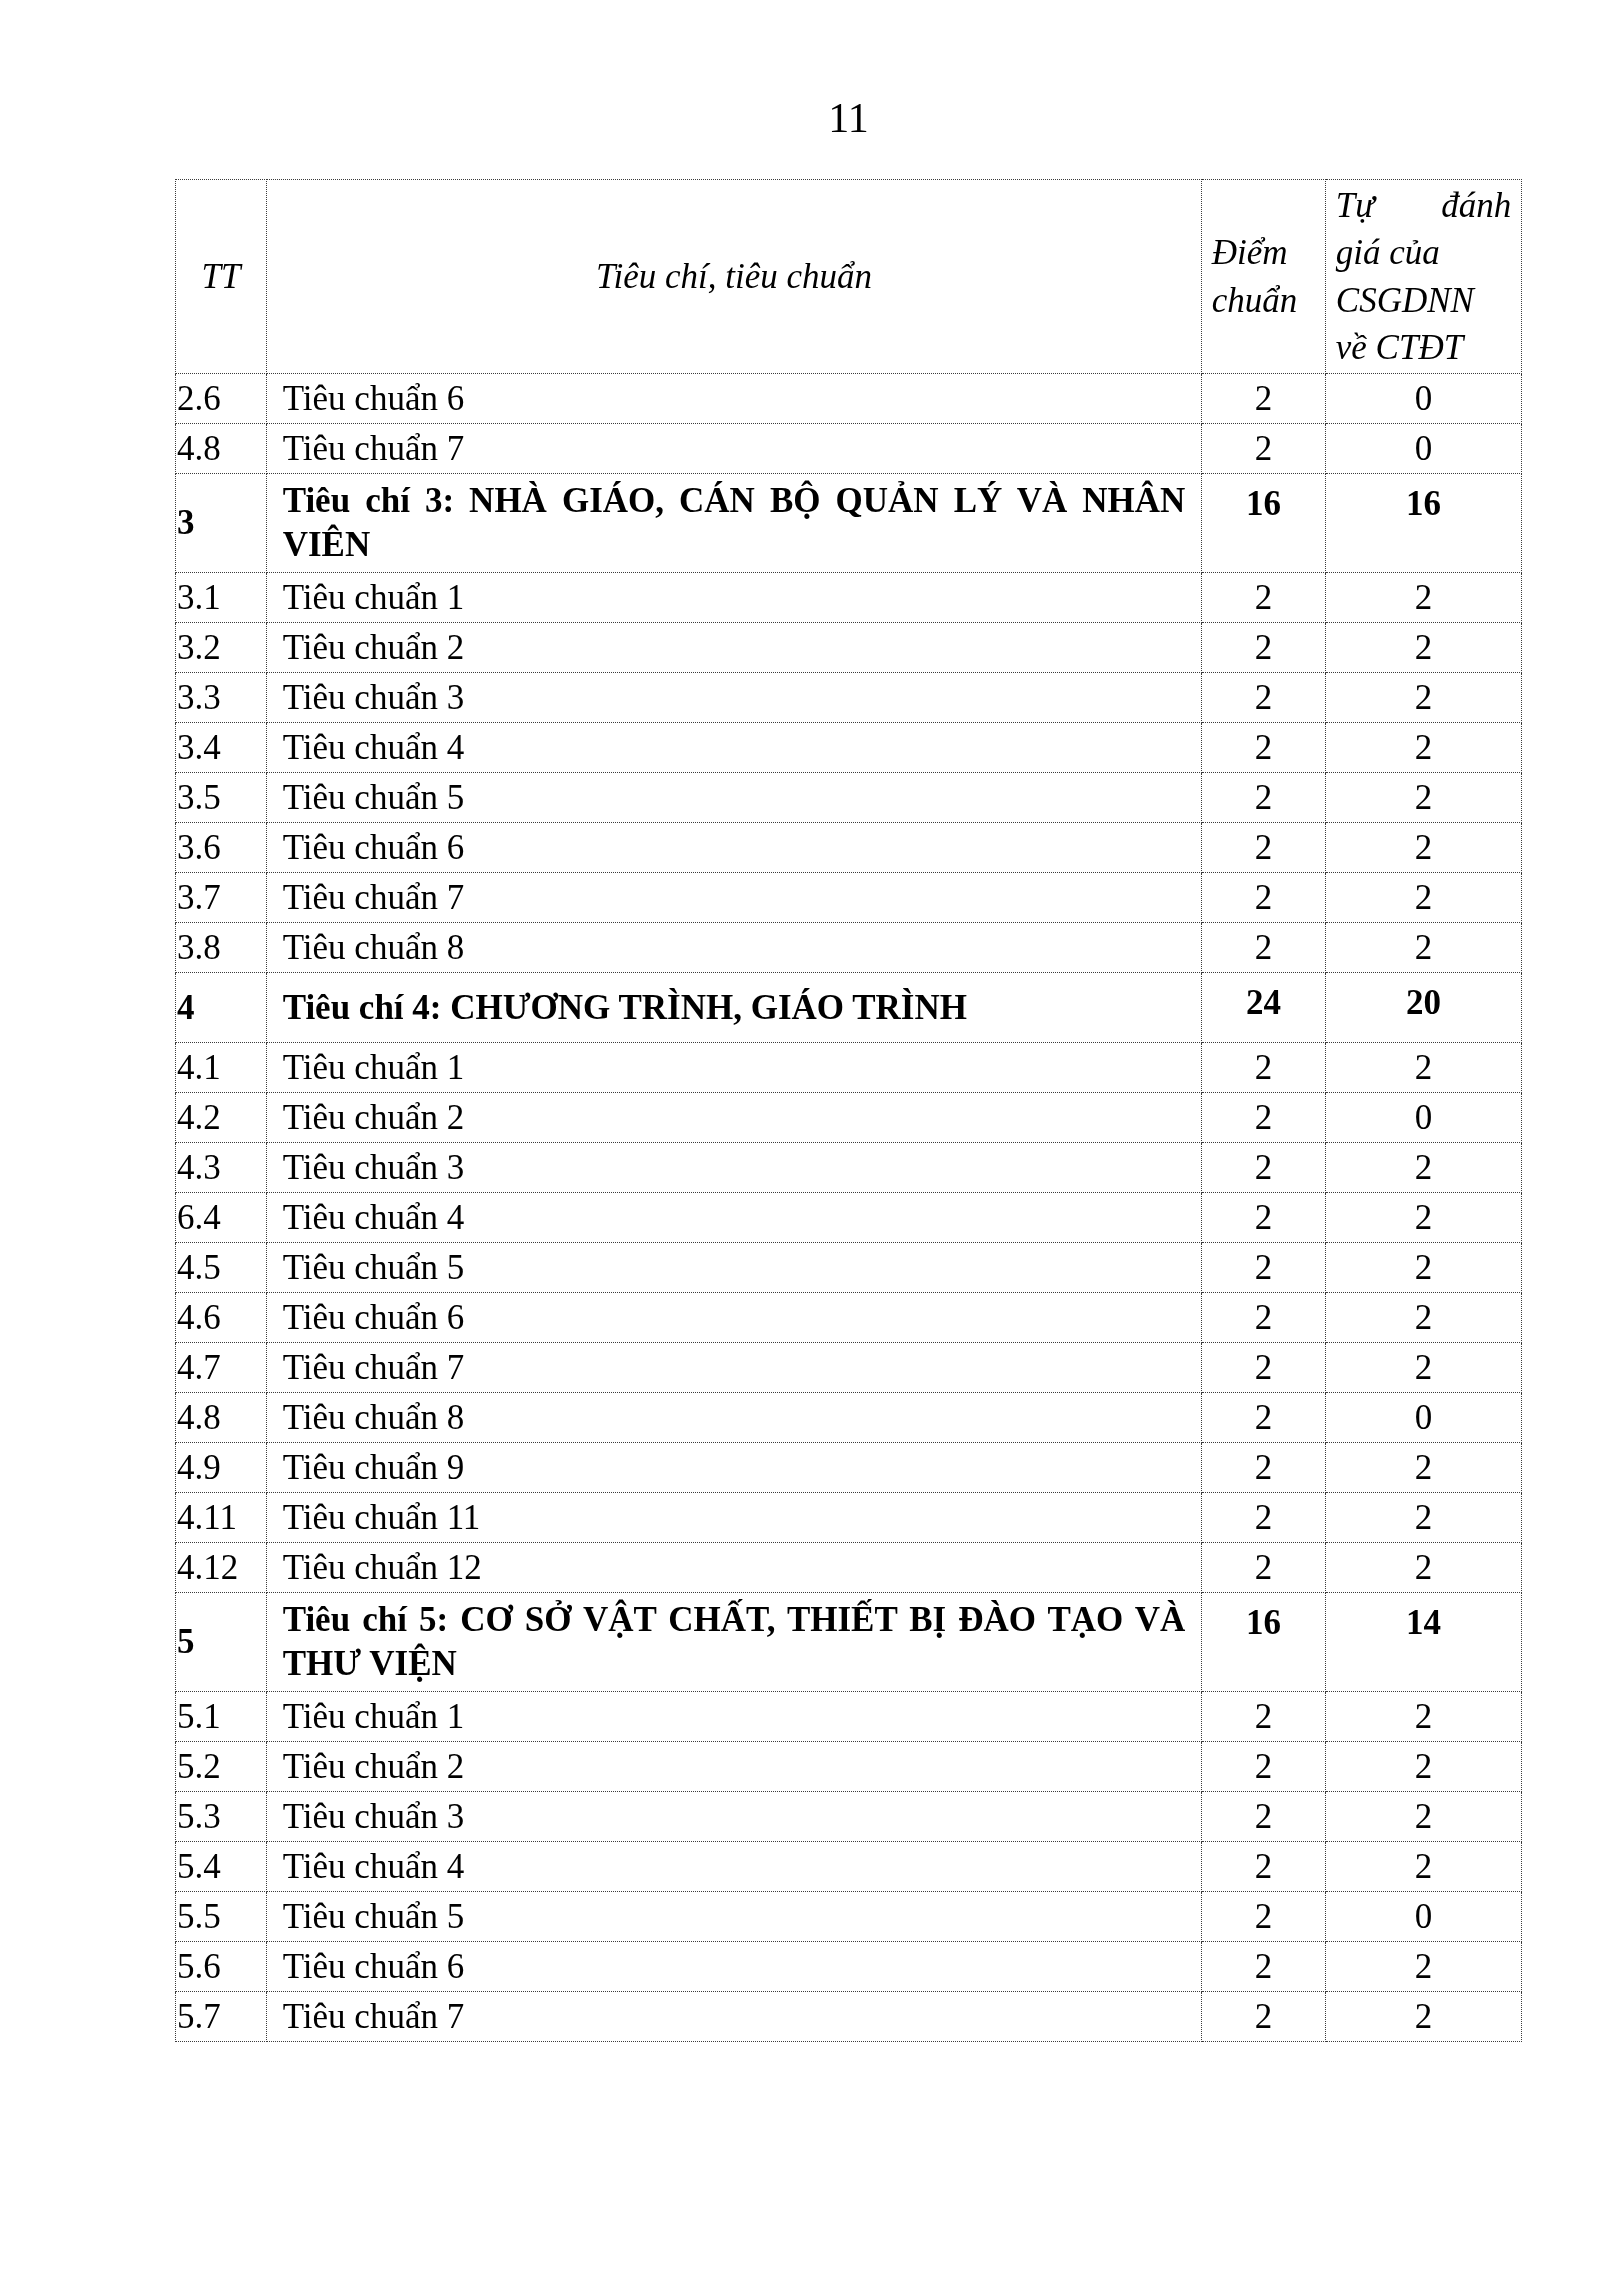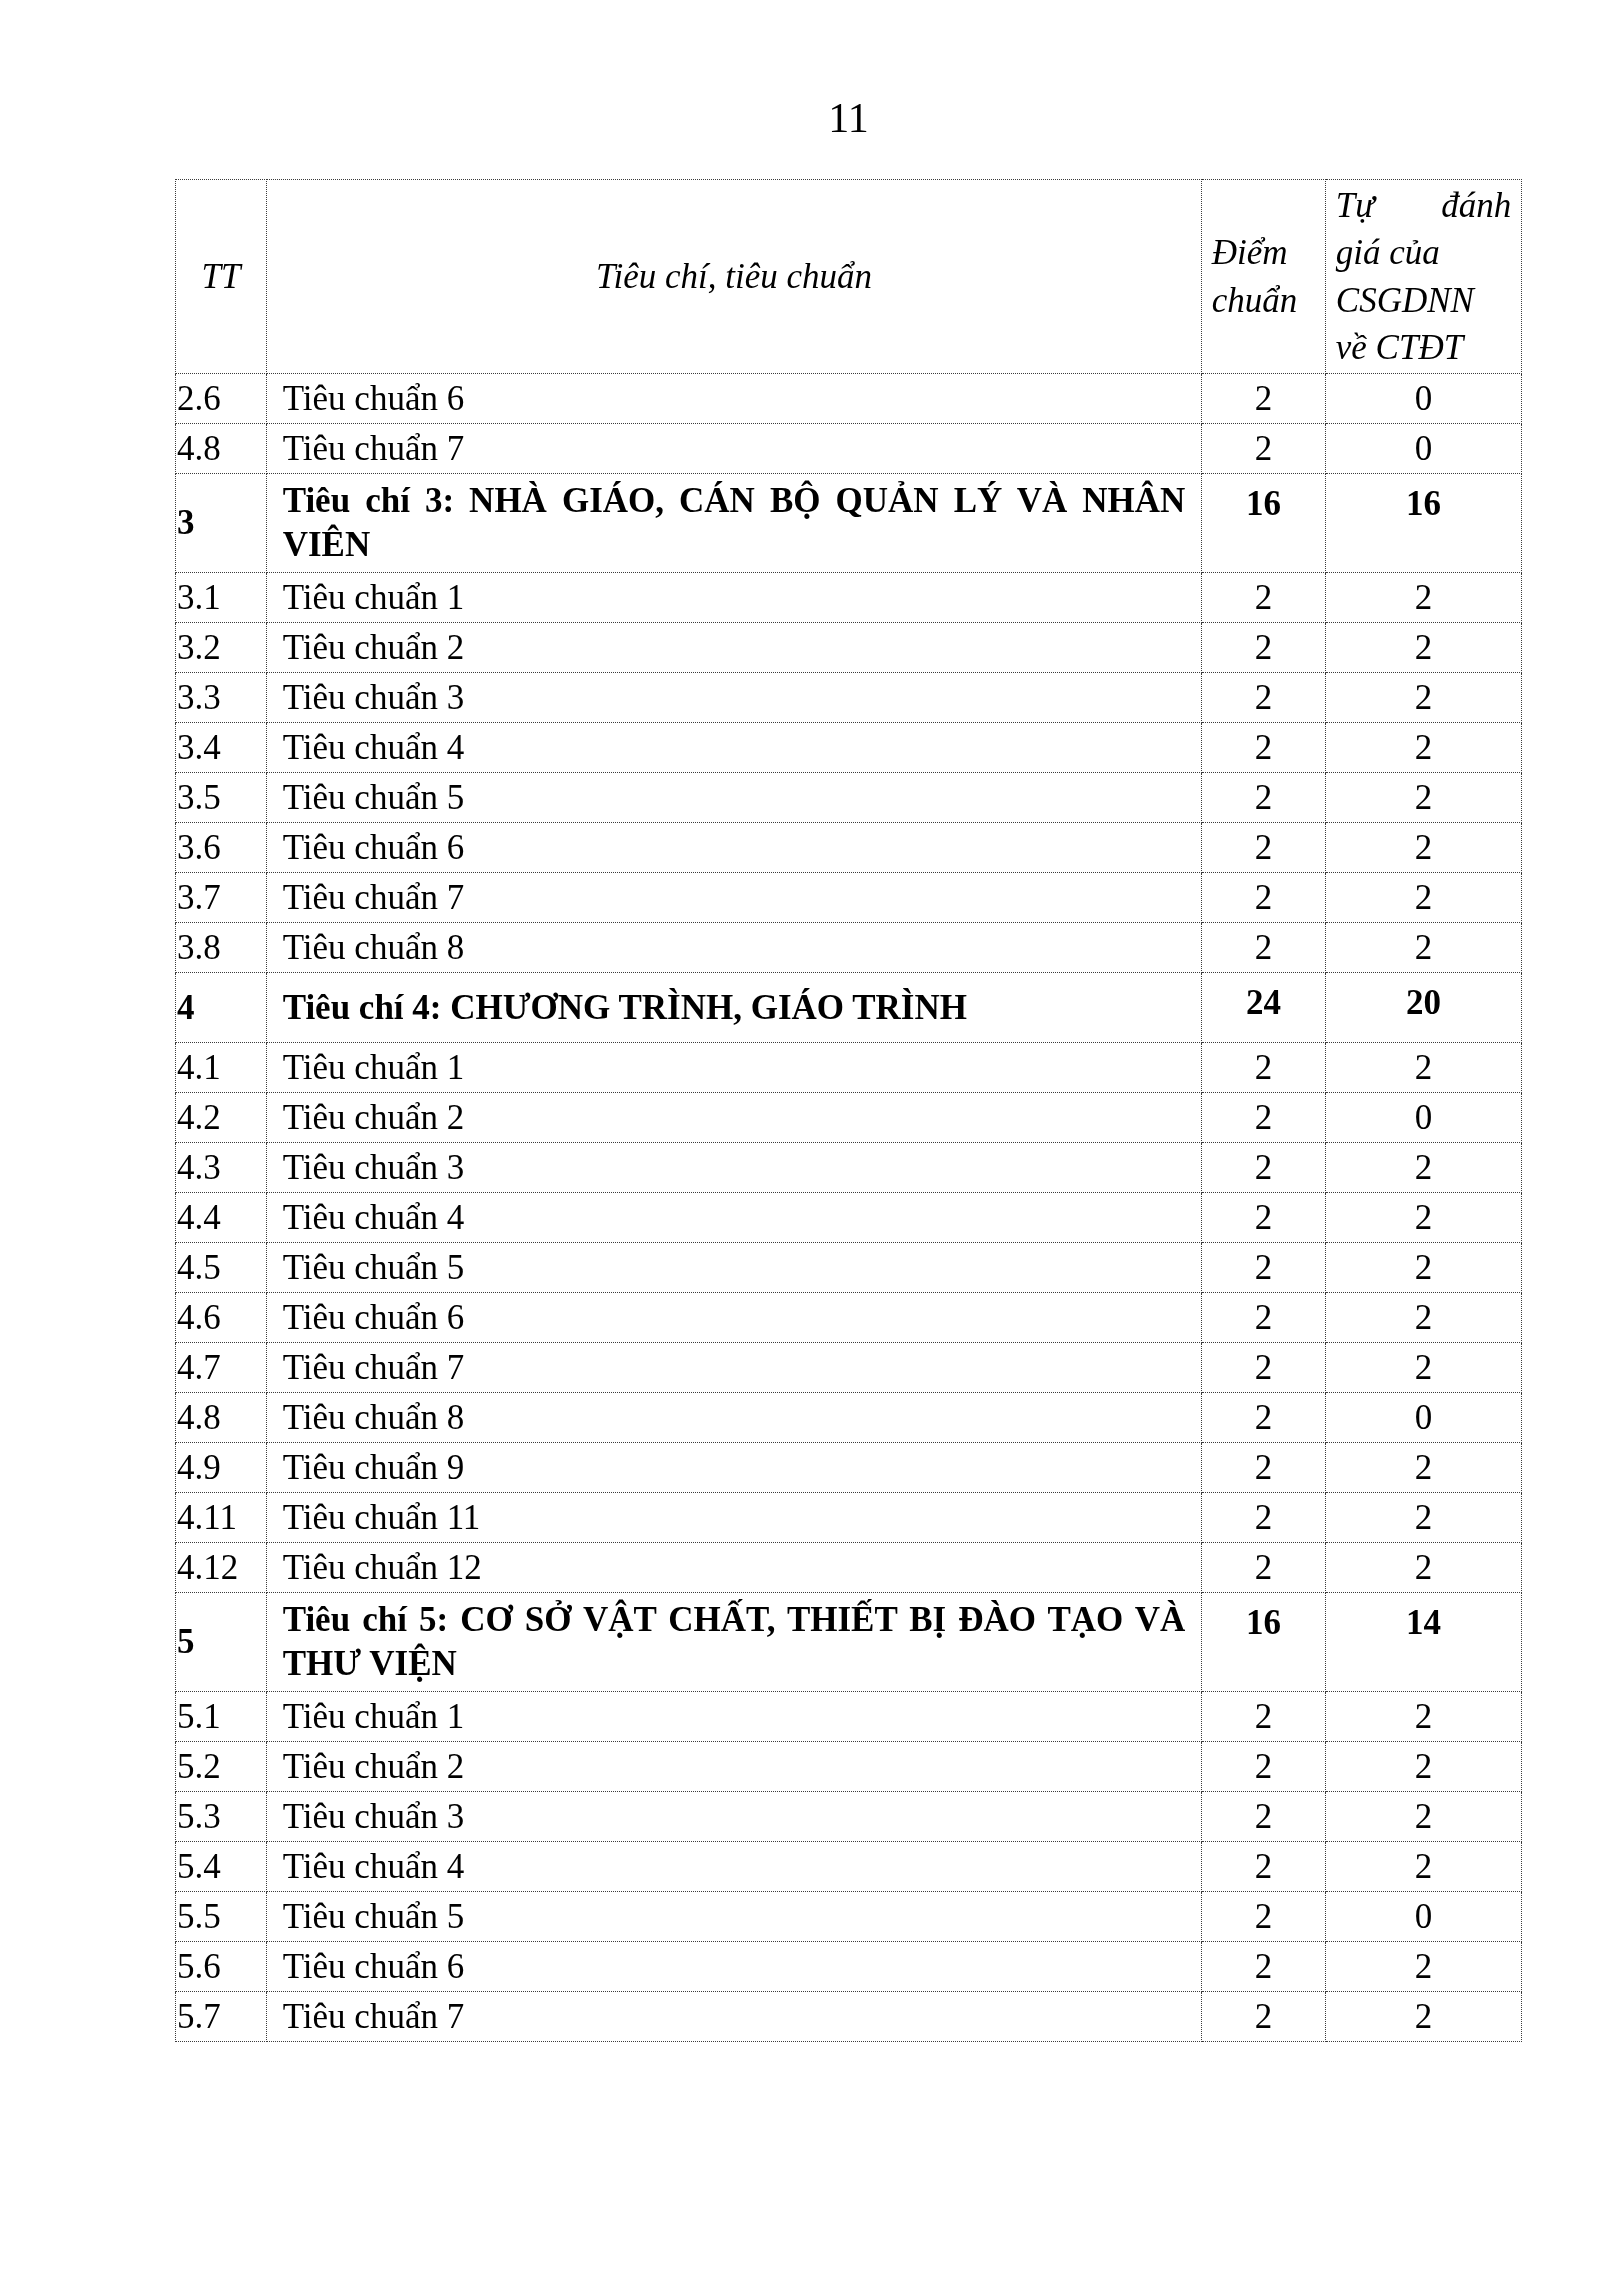--- a/index.html
+++ b/index.html
@@ -155,21 +155,21 @@
         <td class="cell-score">2</td>
         <td class="cell-self">0</td>
       </tr>
       <tr class="row-item">
         <td class="cell-id">4.3</td>
         <td class="cell-title">Tiêu chuẩn 3</td>
         <td class="cell-score">2</td>
         <td class="cell-self">2</td>
       </tr>
       <tr class="row-item">
-        <td class="cell-id">4.4</td>
+        <td class="cell-id">6.4</td>
         <td class="cell-title">Tiêu chuẩn 4</td>
         <td class="cell-score">2</td>
         <td class="cell-self">2</td>
       </tr>
       <tr class="row-item">
         <td class="cell-id">4.5</td>
         <td class="cell-title">Tiêu chuẩn 5</td>
         <td class="cell-score">2</td>
         <td class="cell-self">2</td>
       </tr>

